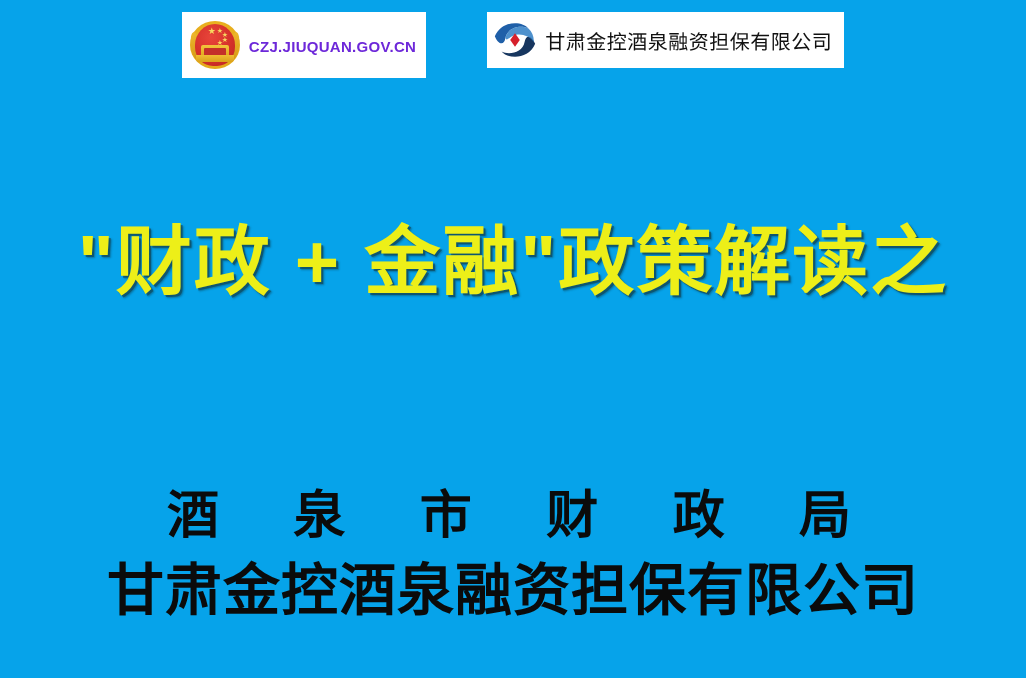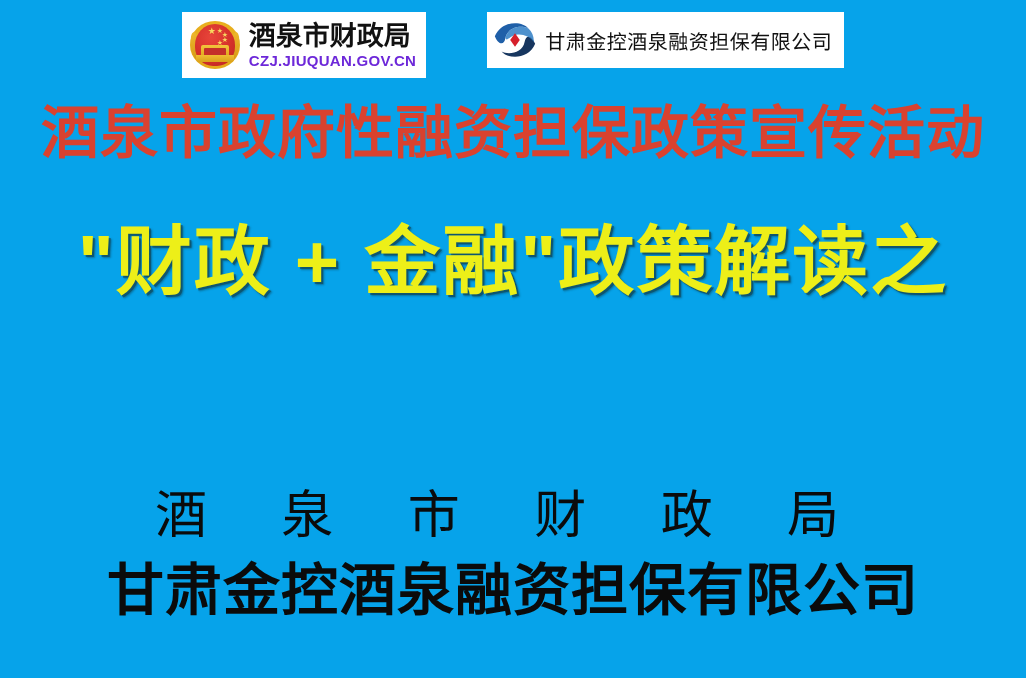--- a/index.html
+++ b/index.html
@@ -187,26 +187,26 @@
     white-space: nowrap;
     text-shadow:
       2px 2px 0 rgba(20,60,70,0.55),
       3px 3px 2px rgba(10,45,55,0.40);
   }
   .headline-yellow .yline { display: block; }
 
   
   .org-primary {
     position: absolute;
-    left: 0;
+    left: 12px;
     top: 485px;
     width: 994px;
     text-align: center;
     font-size: 52px;
-    font-weight: normal;
+    font-weight: bold;
     line-height: 60px;
     color: #0b0b0b;
     letter-spacing: 30px;
     text-indent: 30px;
     white-space: nowrap;
   }
 
   .org-secondary {
     position: absolute;
     left: 0;
@@ -238,40 +238,38 @@
           <span class="emblem-star-big">★</span>
           <span class="emblem-star-s1">★</span>
           <span class="emblem-star-s2">★</span>
           <span class="emblem-star-s3">★</span>
           <span class="emblem-star-s4">★</span>
         </div>
         <div class="emblem-gate"></div>
         <div class="emblem-base"></div>
       </div>
       <div class="left-text">
-        <span class="left-text-cn">酒泉市财政局</span>
         <span class="left-text-en">CZJ.JIUQUAN.GOV.CN</span>
       </div>
     </div>
 
     <div class="logo-card logo-card-right">
       <span class="wave-mark">
         <svg viewBox="0 0 100 100" width="48" height="48" aria-hidden="true">
           <circle cx="50" cy="50" r="46" fill="#ffffff"></circle>
           <path d="M8 42 C22 8 66 10 78 26 C62 18 34 24 30 46 C27 64 14 58 8 42 Z" fill="#1f5fa8"></path>
           <path d="M92 58 C78 92 34 90 22 74 C38 82 66 76 70 54 C73 36 86 42 92 58 Z" fill="#17365f"></path>
           <path d="M30 46 C34 24 62 18 78 26 C86 33 90 44 89 54 C80 40 58 34 44 42 C36 47 32 52 30 46 Z" fill="#2f7ec4" opacity="0.85"></path>
           <polygon points="50,36 60,50 50,64 40,50" fill="#d6202c"></polygon>
         </svg>
       </span>
       <span class="right-text-cn">甘肃金控酒泉融资担保有限公司</span>
     </div>
   </div>
 
-  <div class="headline-red">酒泉市政府性融资担保政策宣传活动</div>
 
   <div class="headline-yellow">
     <span class="yline">"财政 + 金融"政策解读之</span>
   </div>
 
   <div class="org-primary">酒 泉 市 财 政 局</div>
 
   <div class="org-secondary">甘肃金控酒泉融资担保有限公司</div>
 
 </div>

